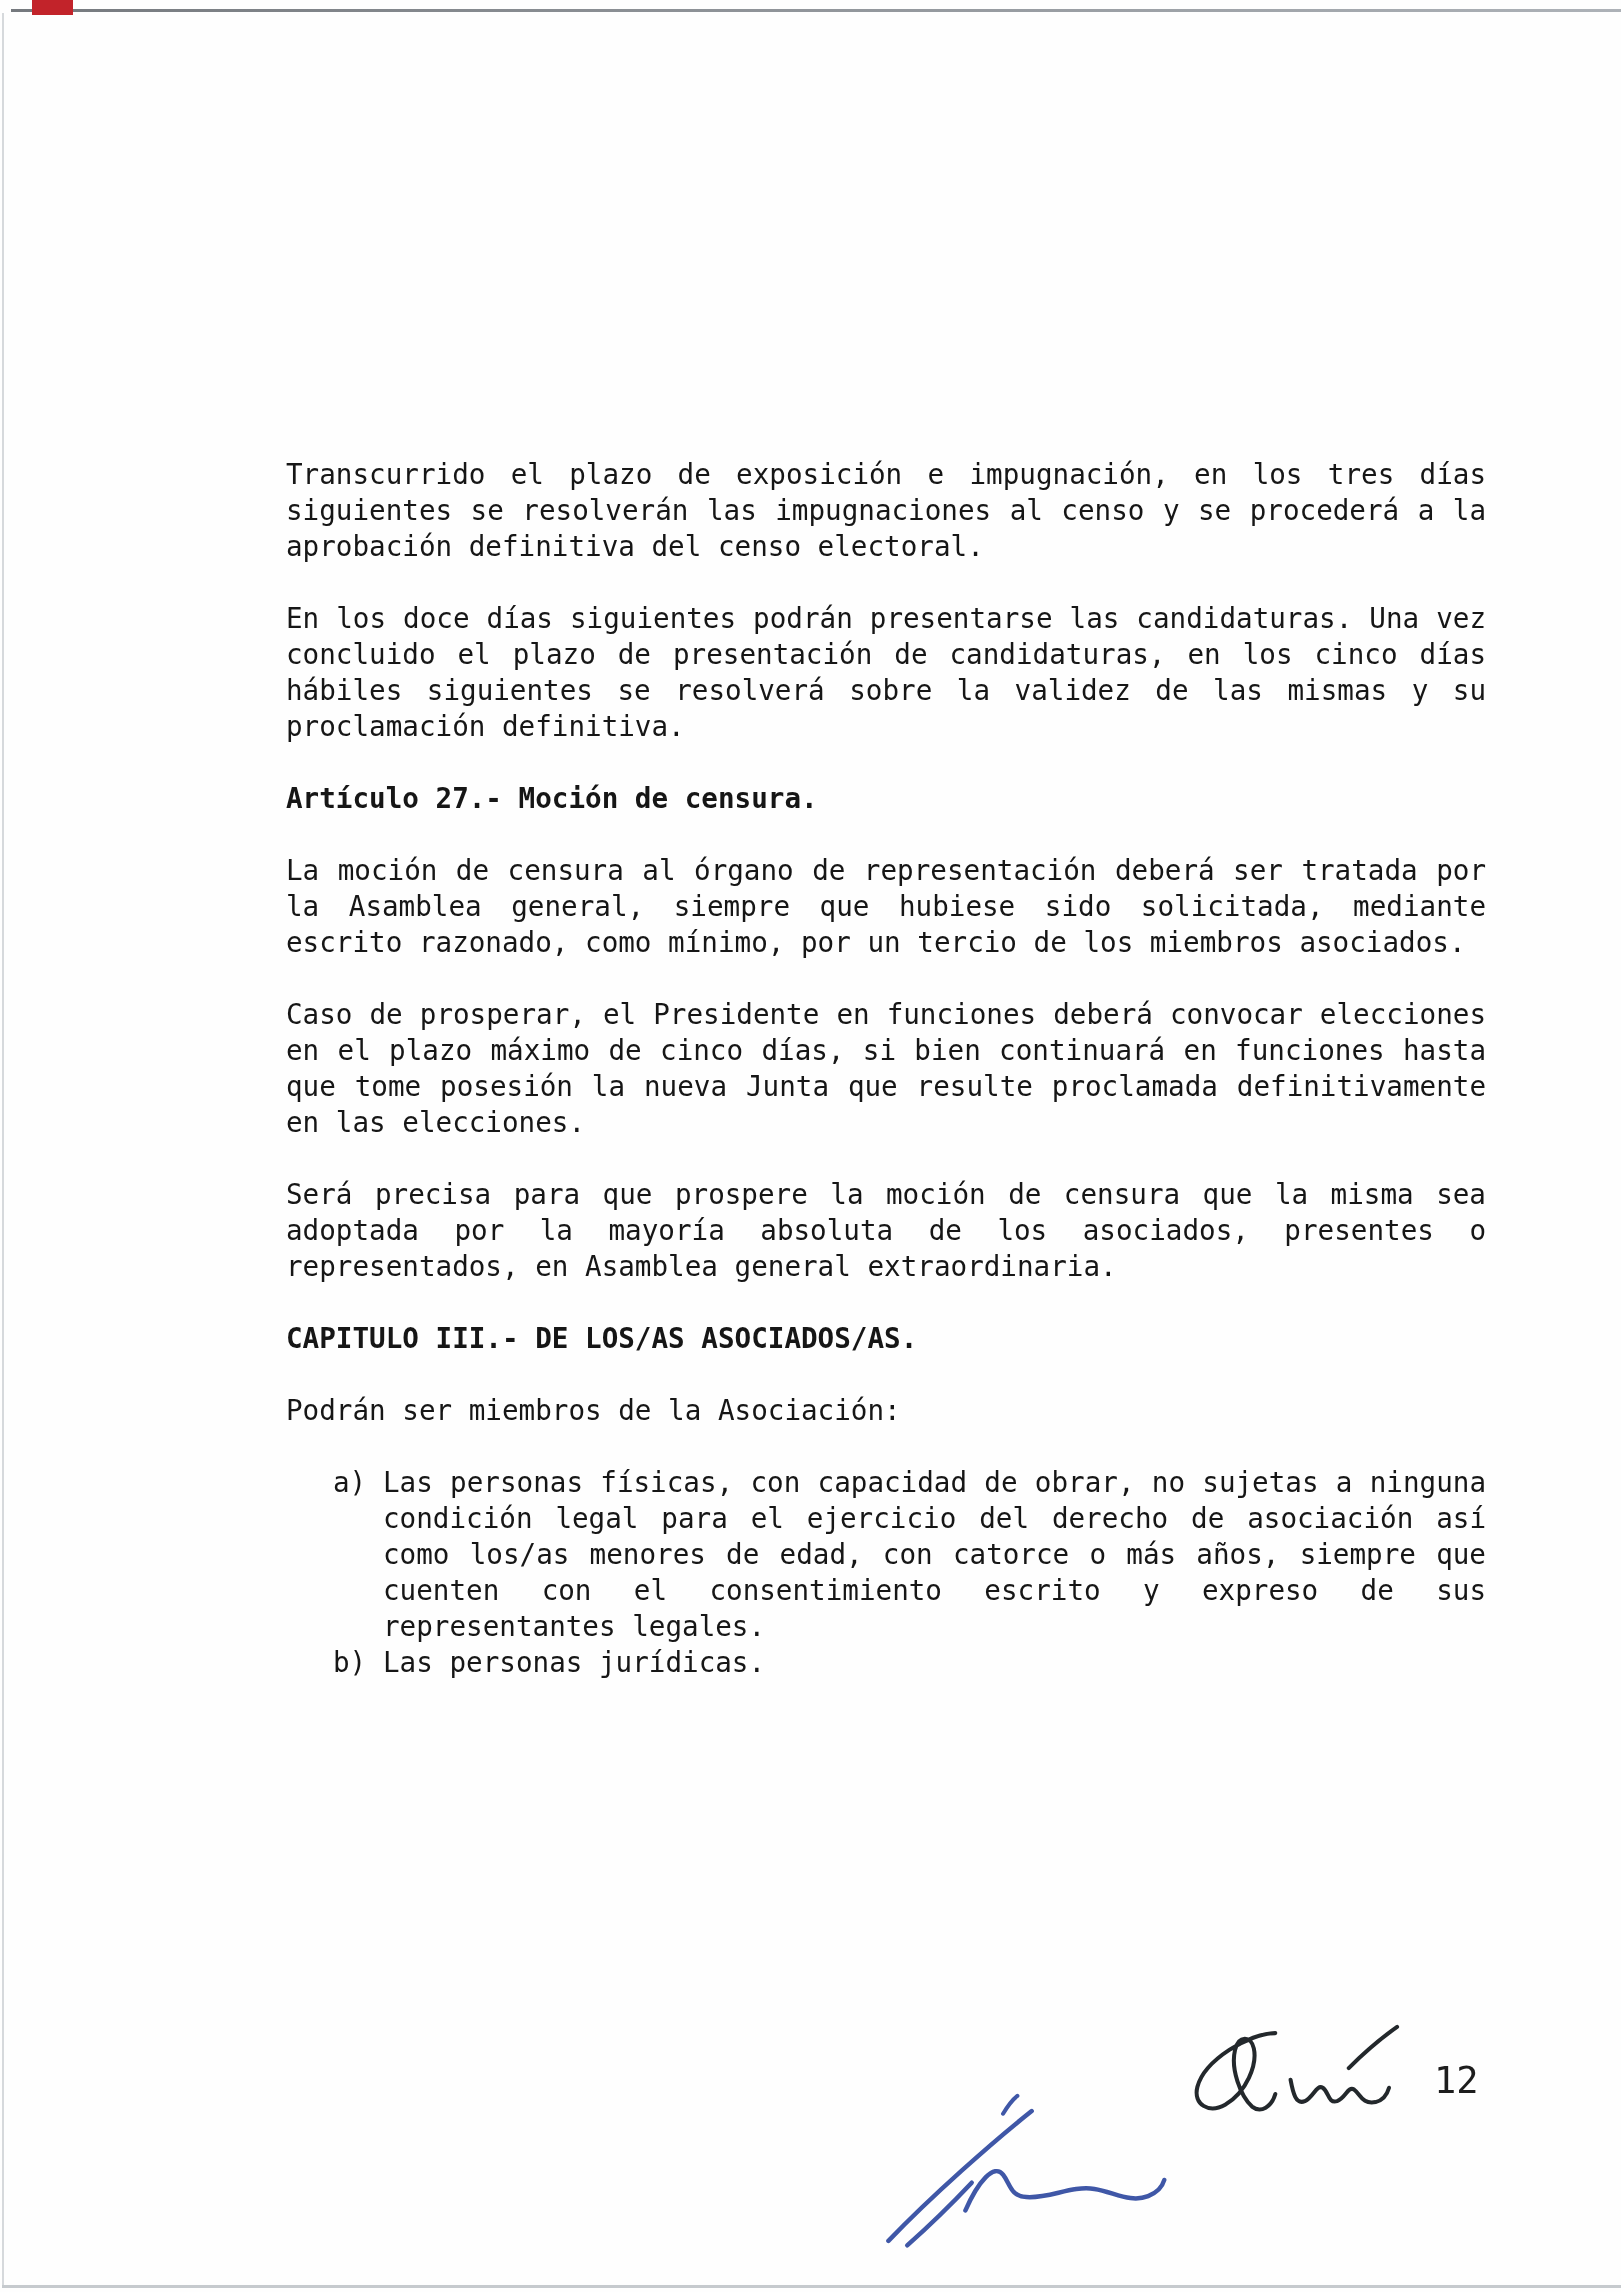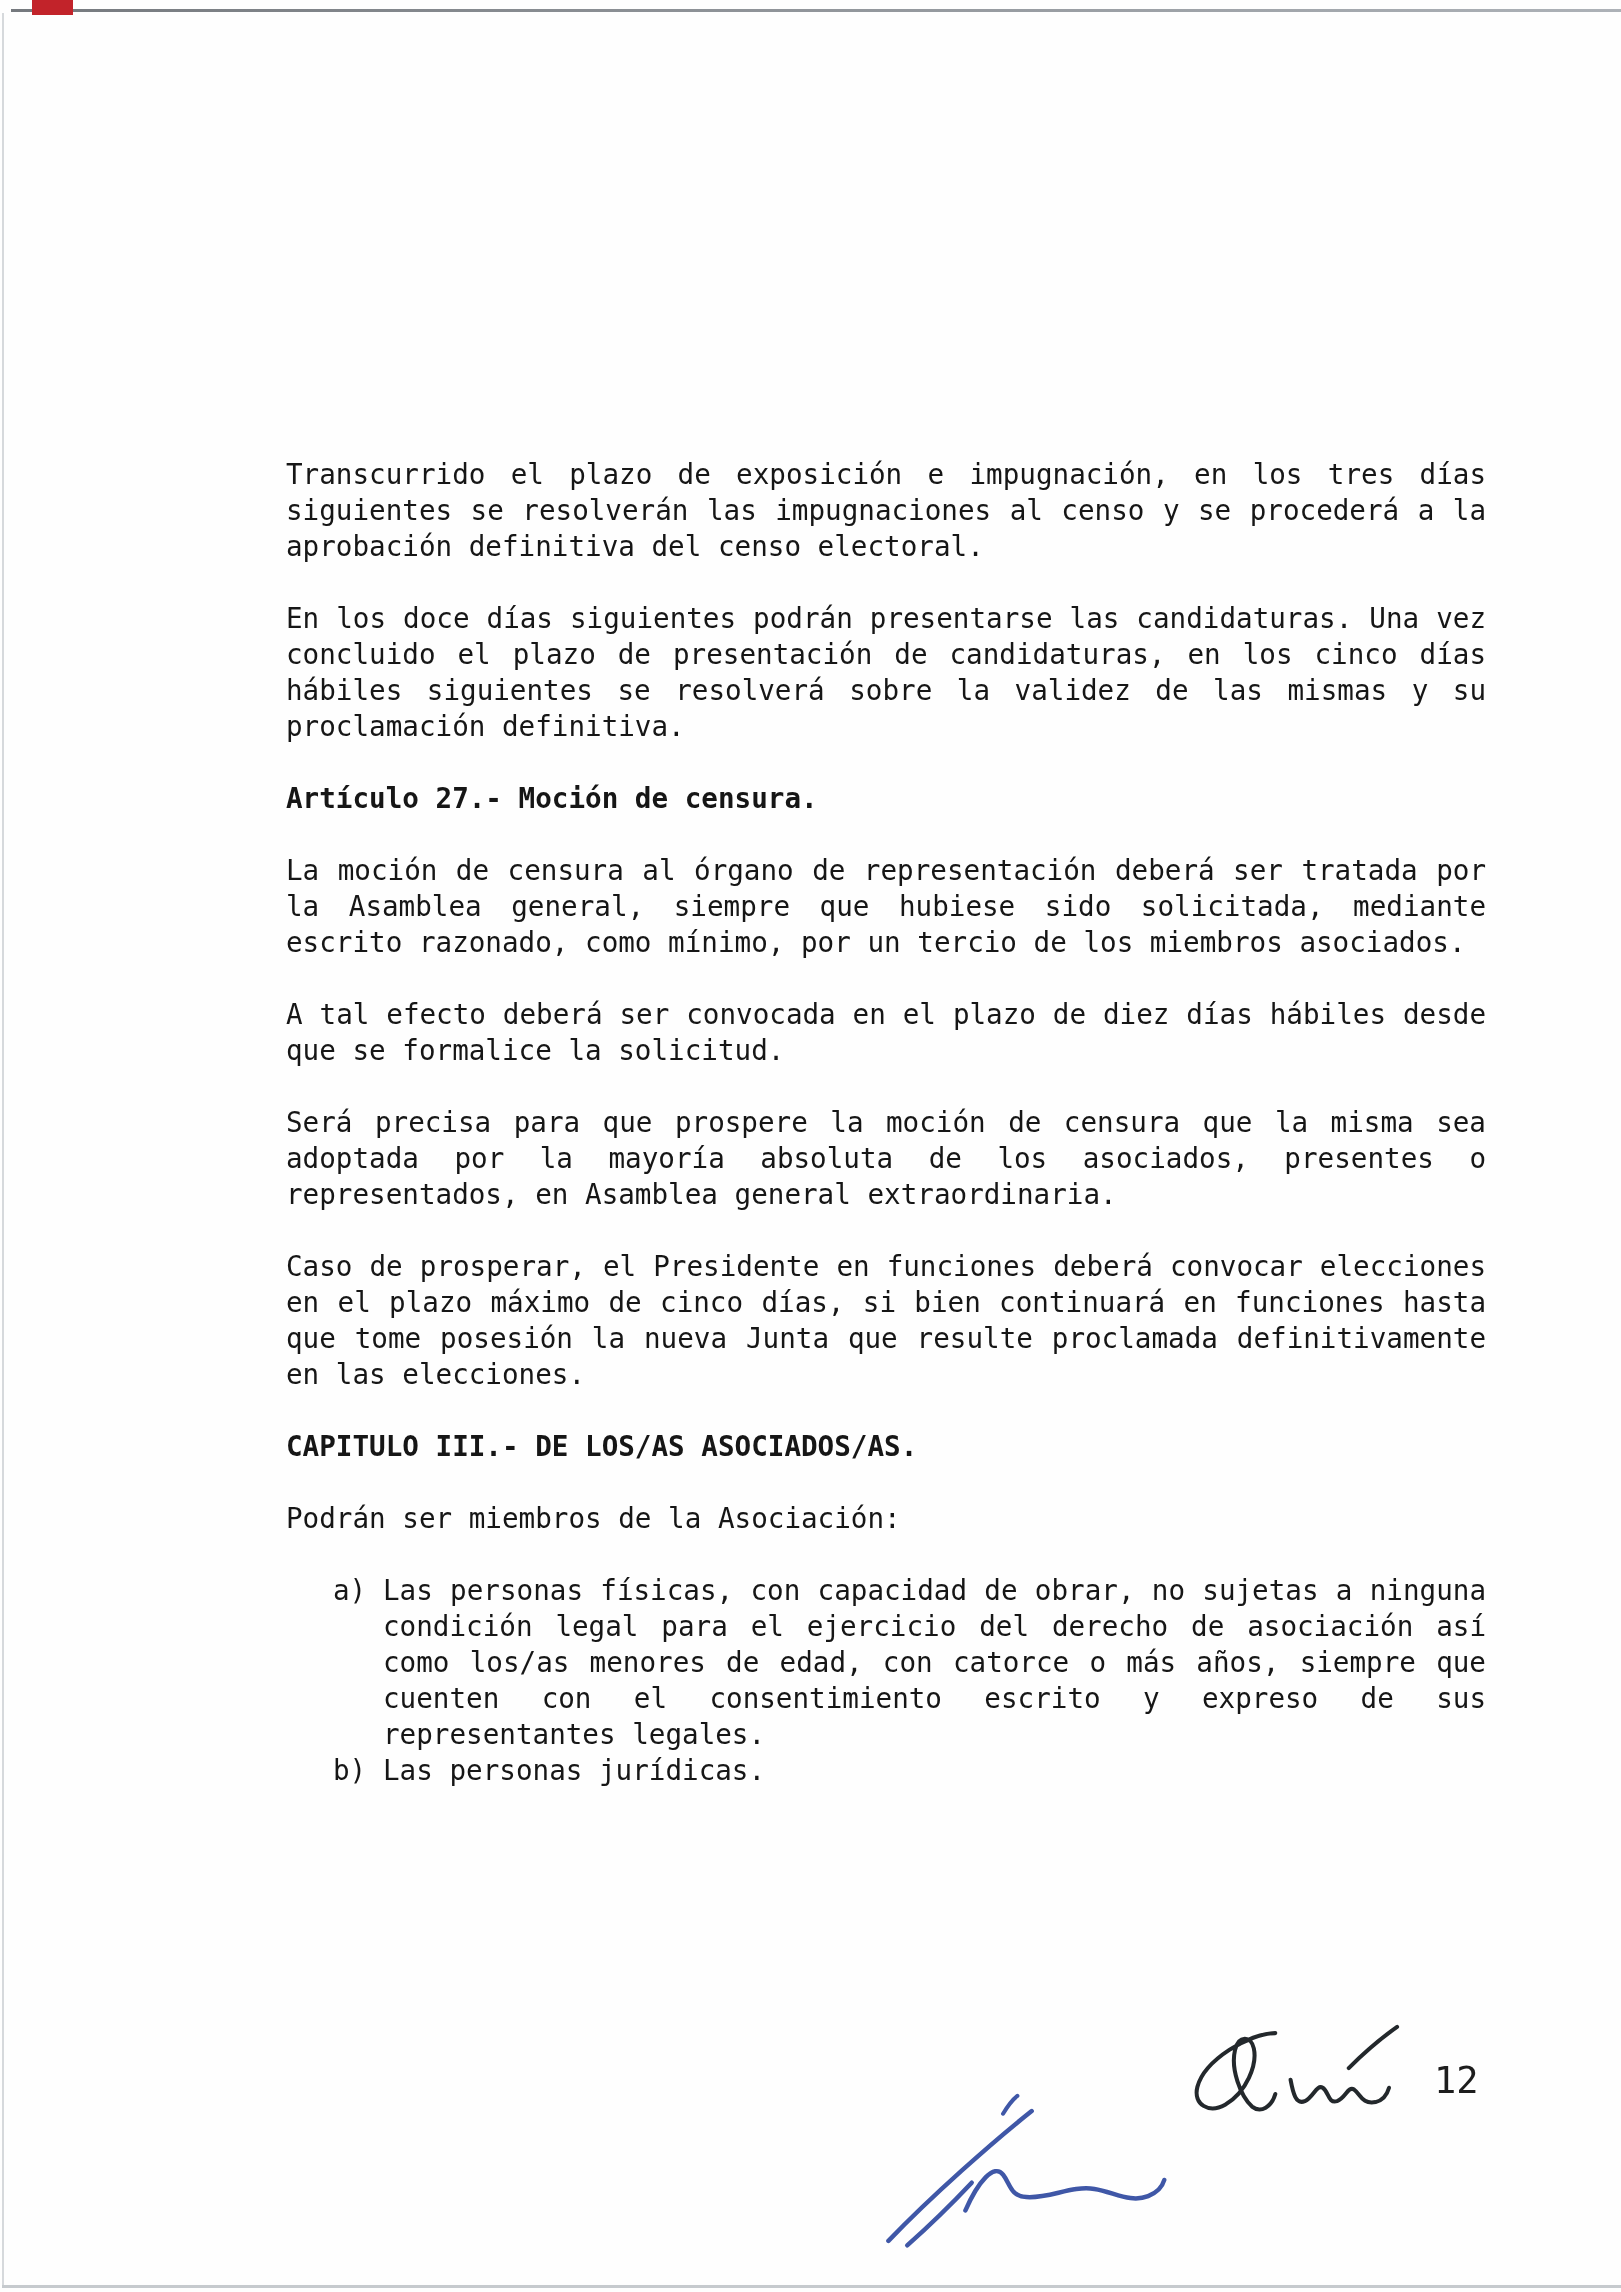--- a/index.html
+++ b/index.html
@@ -51,23 +51,22 @@
   <div class="border-left"></div>
   <div class="border-right"></div>
   <div class="border-bottom"></div>
   <div class="red-mark"></div>
 
   <div class="content">
     <p class="para">Transcurrido el plazo de exposición e impugnación, en los tres días siguientes se resolverán las impugnaciones al censo y se procederá a la aprobación definitiva del censo electoral.</p>
     <p class="para">En los doce días siguientes podrán presentarse las candidaturas. Una vez concluido el plazo de presentación de candidaturas, en los cinco días hábiles siguientes se resolverá sobre la validez de las mismas y su proclamación definitiva.</p>
     <p class="para heading">Artículo 27.- Moción de censura.</p>
     <p class="para">La moción de censura al órgano de representación deberá ser tratada por la Asamblea general, siempre que hubiese sido solicitada, mediante escrito razonado, como mínimo, por un tercio de los miembros asociados.</p>
-    <p class="para">A tal efecto deberá ser convocada en el plazo de diez días hábiles desde que se formalice la solicitud.</p>
+    <p class="para">Caso de prosperar, el Presidente en funciones deberá convocar elecciones en el plazo máximo de cinco días, si bien continuará en funciones hasta que tome posesión la nueva Junta que resulte proclamada definitivamente en las elecciones.</p>
     <p class="para">Será precisa para que prospere la moción de censura que la misma sea adoptada por la mayoría absoluta de los asociados, presentes o representados, en Asamblea general extraordinaria.</p>
-    <p class="para">Caso de prosperar, el Presidente en funciones deberá convocar elecciones en el plazo máximo de cinco días, si bien continuará en funciones hasta que tome posesión la nueva Junta que resulte proclamada definitivamente en las elecciones.</p>
     <p class="para heading">CAPITULO III.- DE LOS/AS ASOCIADOS/AS.</p>
     <p class="para">Podrán ser miembros de la Asociación:</p>
 
     <div class="list">
       <div class="li">
         <span class="li-marker">a)</span>
         <span class="li-text">Las personas físicas, con capacidad de obrar, no sujetas a ninguna condición legal para el ejercicio del derecho de asociación así como los/as menores de edad, con catorce o más años, siempre que cuenten con el consentimiento escrito y expreso de sus representantes legales.</span>
       </div>
       <div class="li">
         <span class="li-marker">b)</span>

